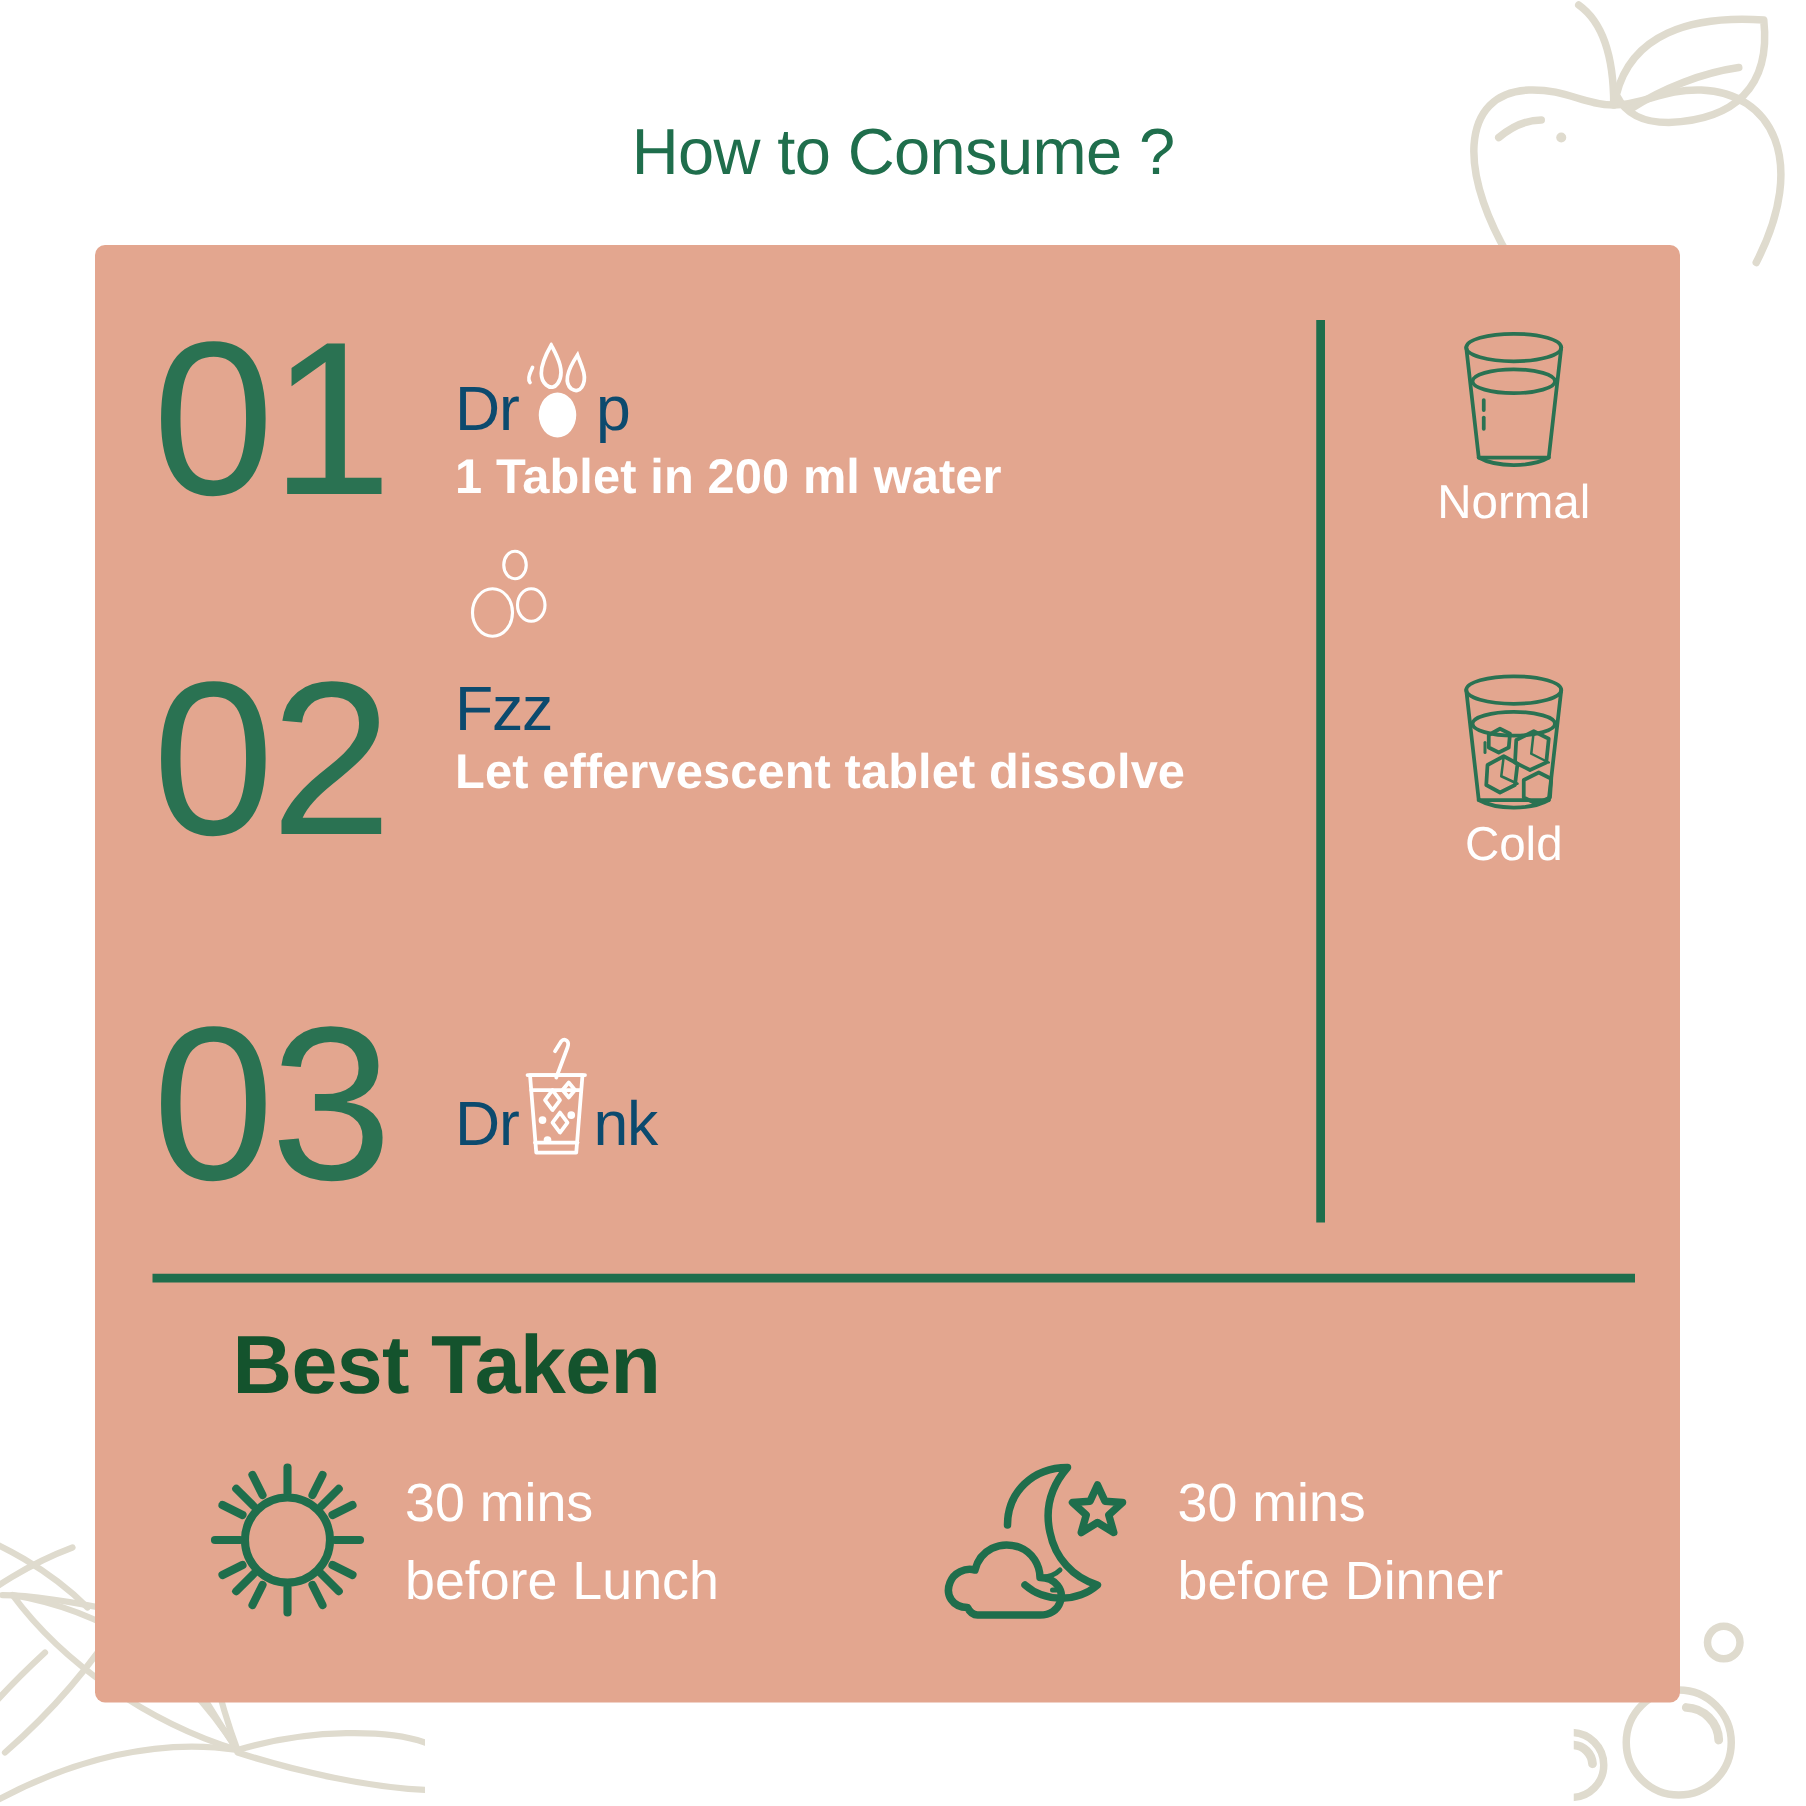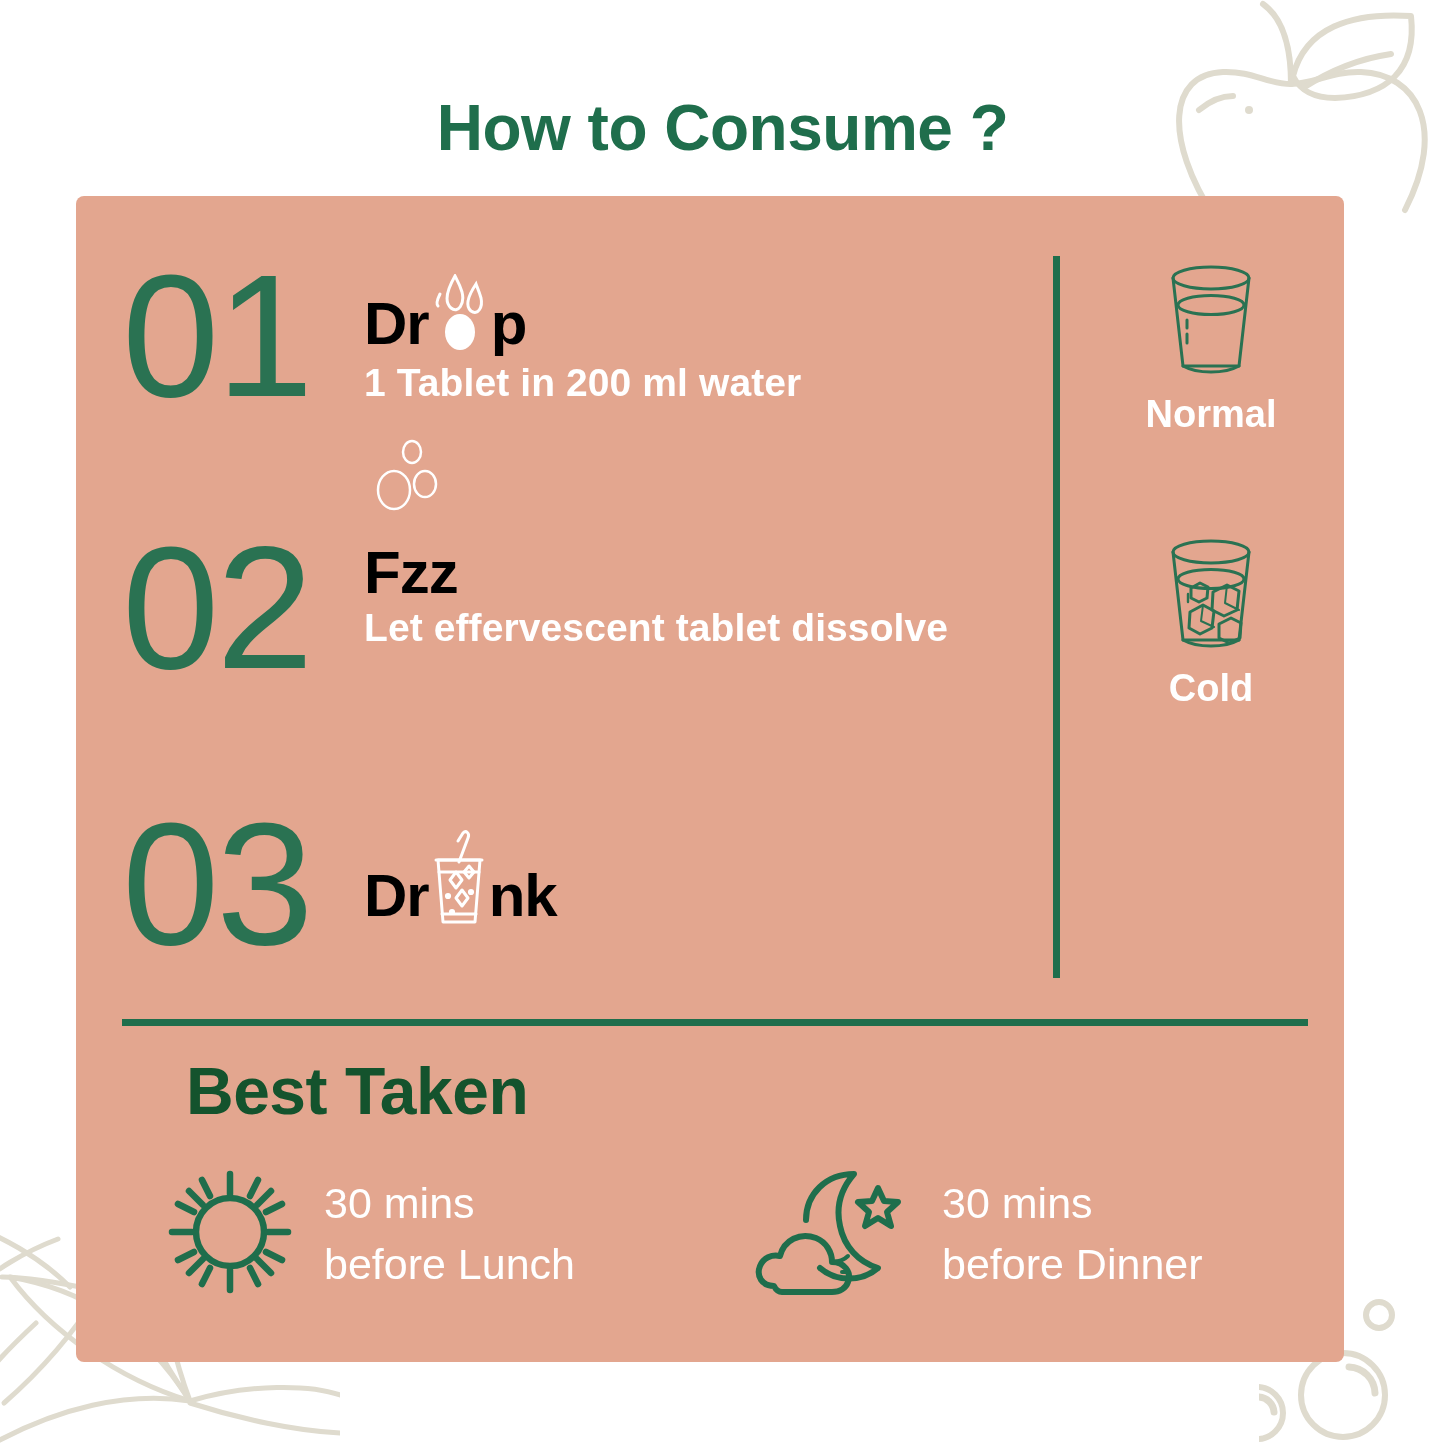--- a/index.html
+++ b/index.html
@@ -29,22 +29,22 @@
   #deco-bubbles { right: -4px; bottom: -4px; }
 
   
   #page-title {
     position: absolute;
     top: 96px;
     left: 0;
     width: 1445px;
     text-align: center;
     color: #1f6e4c;
-    font-size: 64px;
-    font-weight: 700;
+    font-size: 52px;
+    font-weight: 400;
     letter-spacing: -0.5px;
     line-height: 1;
   }
 
   
   #consume-card {
     position: absolute;
     left: 76px;
     top: 196px;
     width: 1268px;
@@ -81,23 +81,23 @@
     width: 242px;
     flex: 0 0 242px;
     font-family: "Liberation Sans", sans-serif;
   }
   .step-body {
     flex: 1 1 auto;
     padding-top: 14px;
   }
   .step-headline {
     position: relative;
-    color: #000000;
-    font-size: 60px;
-    font-weight: 700;
+    color: #0c4a6e;
+    font-size: 50px;
+    font-weight: 400;
     line-height: 1.02;
     letter-spacing: -1px;
     white-space: nowrap;
     display: inline-block;
   }
   .step-headline .hl-icon {
     display: inline-block;
     vertical-align: baseline;
     position: relative;
   }
@@ -139,22 +139,21 @@
     width: 250px;
     text-align: center;
   }
   #temp-item-0 { top: 16px; }
   #temp-item-1 { top: 290px; }
   #temp-item-2 { top: 552px; }
   .temp-icon { height: 126px; display: flex; align-items: flex-end; justify-content: center; }
   .temp-label {
     color: #ffffff;
     font-size: 38px;
-    font-weight: 700;
-    margin-top: 12px;
+    font-weight: 400;
     line-height: 1.1;
     white-space: nowrap;
   }
 
   
   #section-divider {
     position: absolute;
     left: 46px;
     top: 823px;
     width: 1186px;

